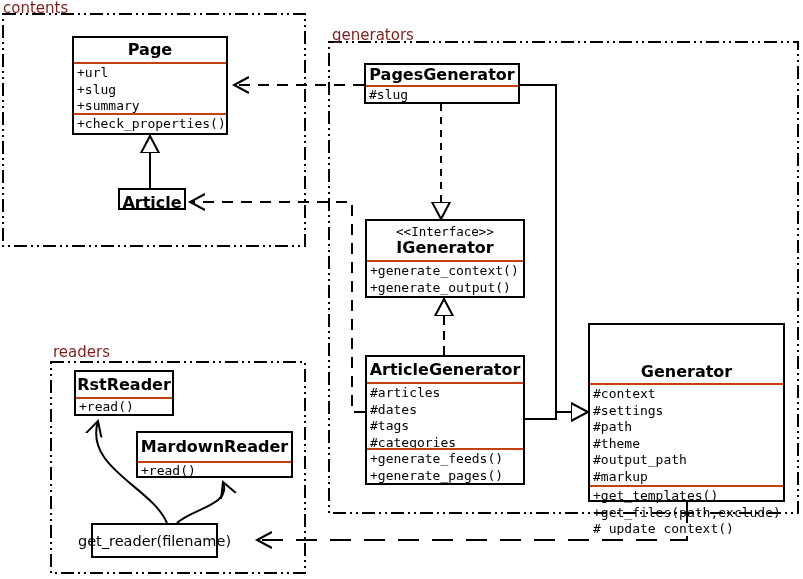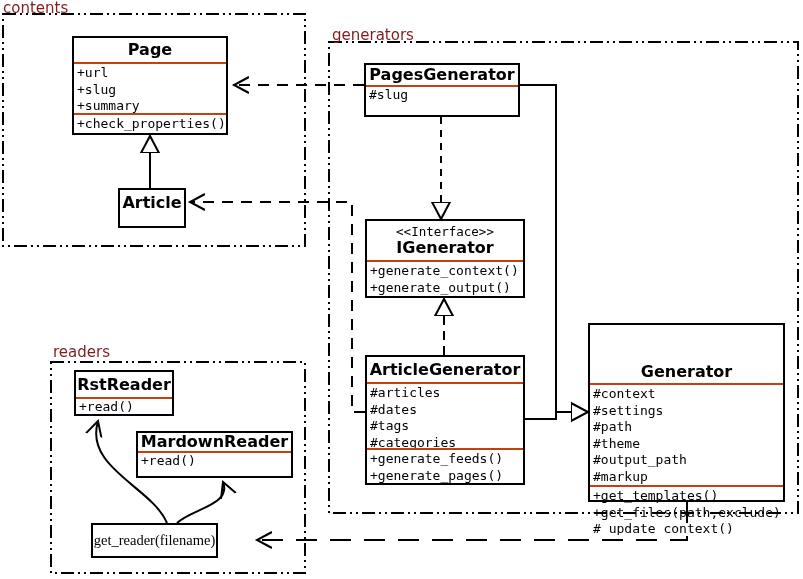--- a/index.html
+++ b/index.html
@@ -90,25 +90,25 @@
     <div class="uml-compartment" style="height:51px;">
       <div class="uml-member">+url</div>
       <div class="uml-member">+slug</div>
       <div class="uml-member">+summary</div>
     </div>
     <div class="uml-compartment" style="height:20px;">
       <div class="uml-member">+check_properties()</div>
     </div>
   </div>
 
-  <div class="uml-class" style="left:118px;top:188px;width:68px;height:40px;">
+  <div class="uml-class" style="left:118px;top:188px;width:68px;height:22px;">
     <div class="uml-title" style="height:25px;">Article</div>
   </div>
 
-  <div class="uml-class" style="left:364px;top:63px;width:156px;height:54px;">
+  <div class="uml-class" style="left:364px;top:63px;width:156px;height:41px;">
     <div class="uml-title" style="height:20px;">PagesGenerator</div>
     <div class="uml-compartment" style="height:17px;padding-top:0;">
       <div class="uml-member">#slug</div>
     </div>
   </div>
 
   <div class="uml-class" style="left:365px;top:219px;width:160px;height:79px;">
     <div class="uml-title" style="height:39px;flex-direction:column;">
       <span class="uml-stereotype">&lt;&lt;Interface&gt;&gt;</span>
       <span>IGenerator</span>
@@ -151,21 +151,21 @@
   </div>
 
   <div class="uml-class" style="left:74px;top:370px;width:100px;height:46px;">
     <div class="uml-title" style="height:25px;">RstReader</div>
     <div class="uml-compartment" style="height:17px;padding-top:0;">
       <div class="uml-member">+read()</div>
     </div>
   </div>
 
   <div class="uml-class" style="left:136px;top:431px;width:157px;height:47px;">
-    <div class="uml-title" style="height:18px;">MardownReader</div>
+    <div class="uml-title" style="height:28px;">MardownReader</div>
     <div class="uml-compartment" style="height:19px;padding-top:0;">
       <div class="uml-member">+read()</div>
     </div>
   </div>
 
-  <div class="func-box" style="left:91px;top:523px;width:127px;height:35px;font-family:Liberation Serif, serif;">get_reader(filename)</div>
+  <div class="func-box" style="left:91px;top:523px;width:127px;height:35px;">get_reader(filename)</div>
 
 </div>
 
 </body></html>

